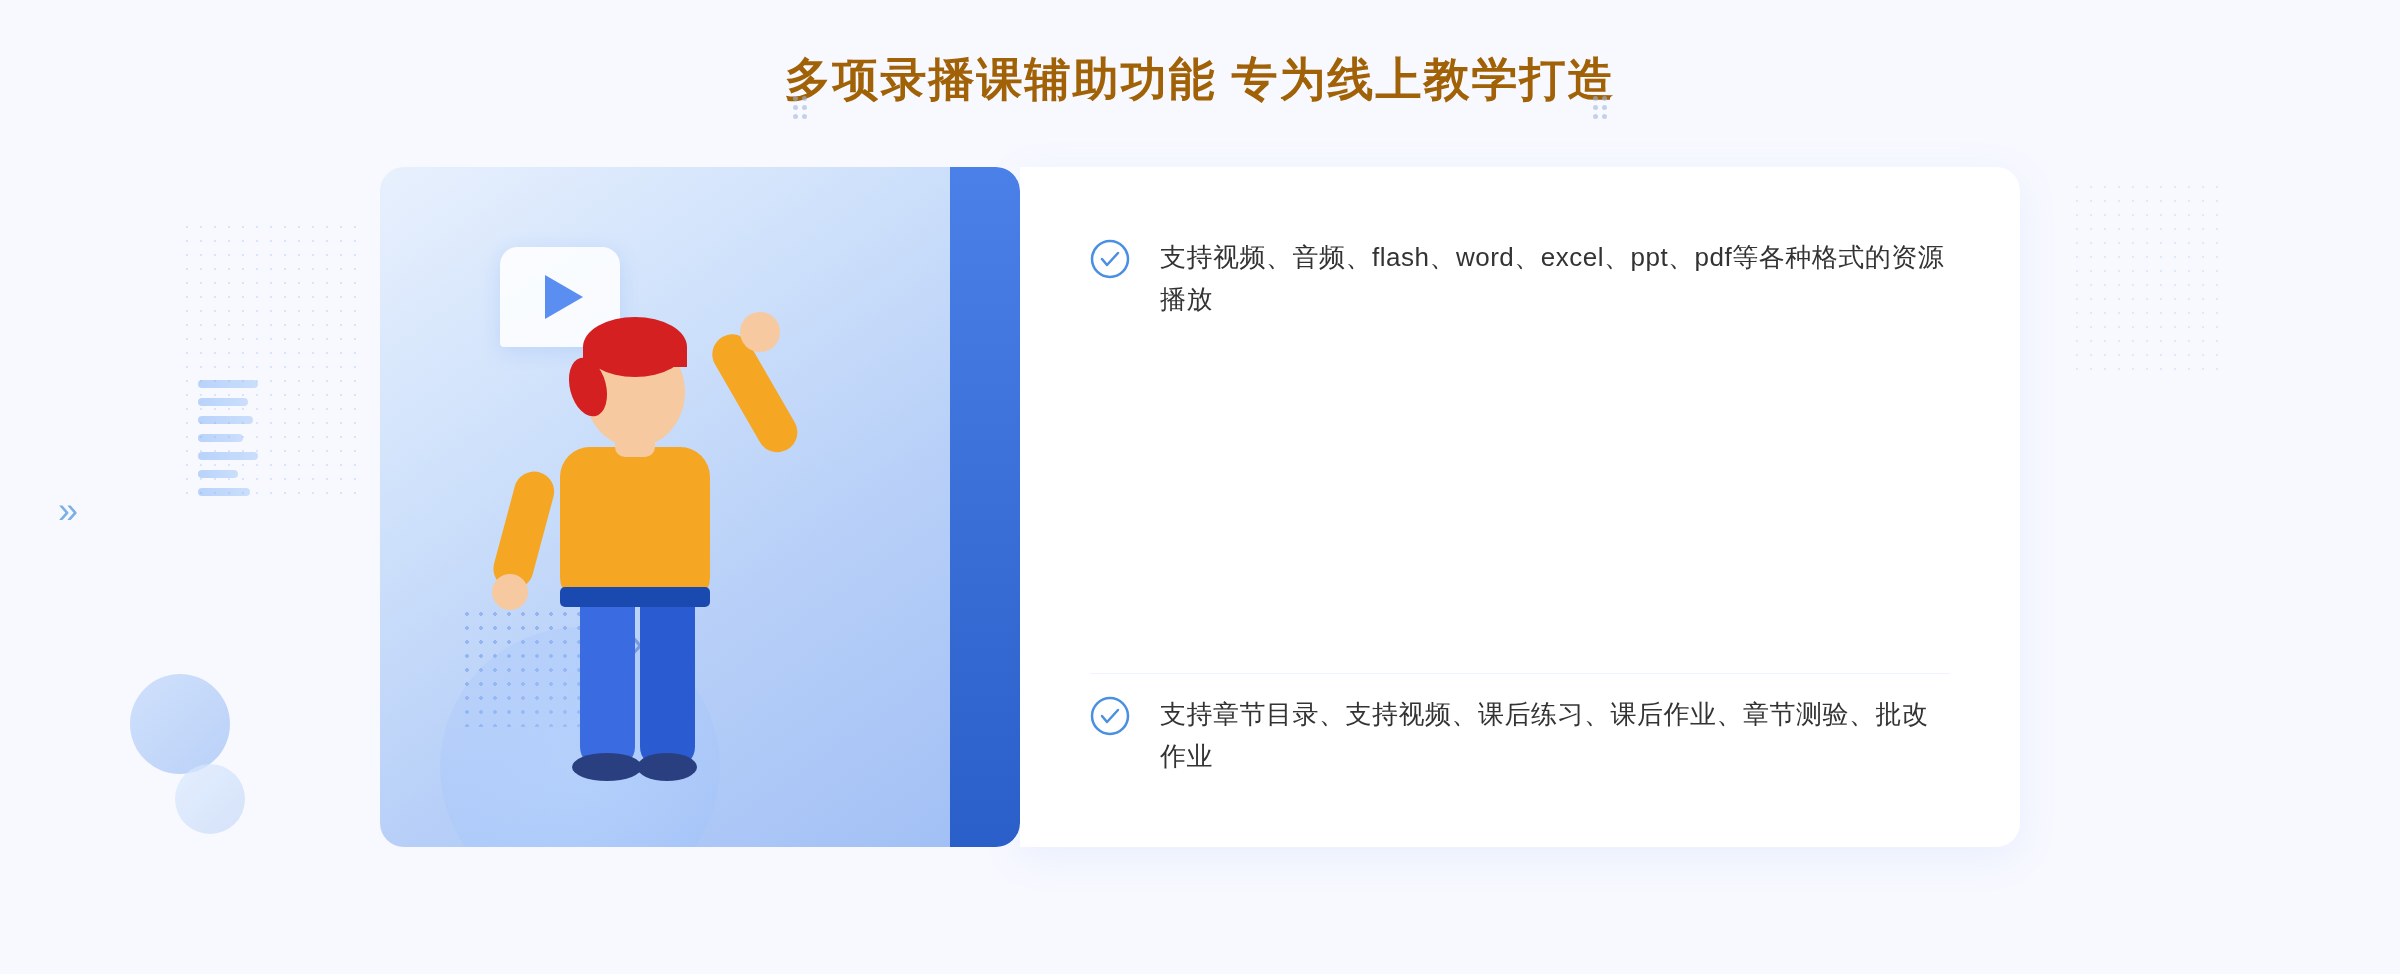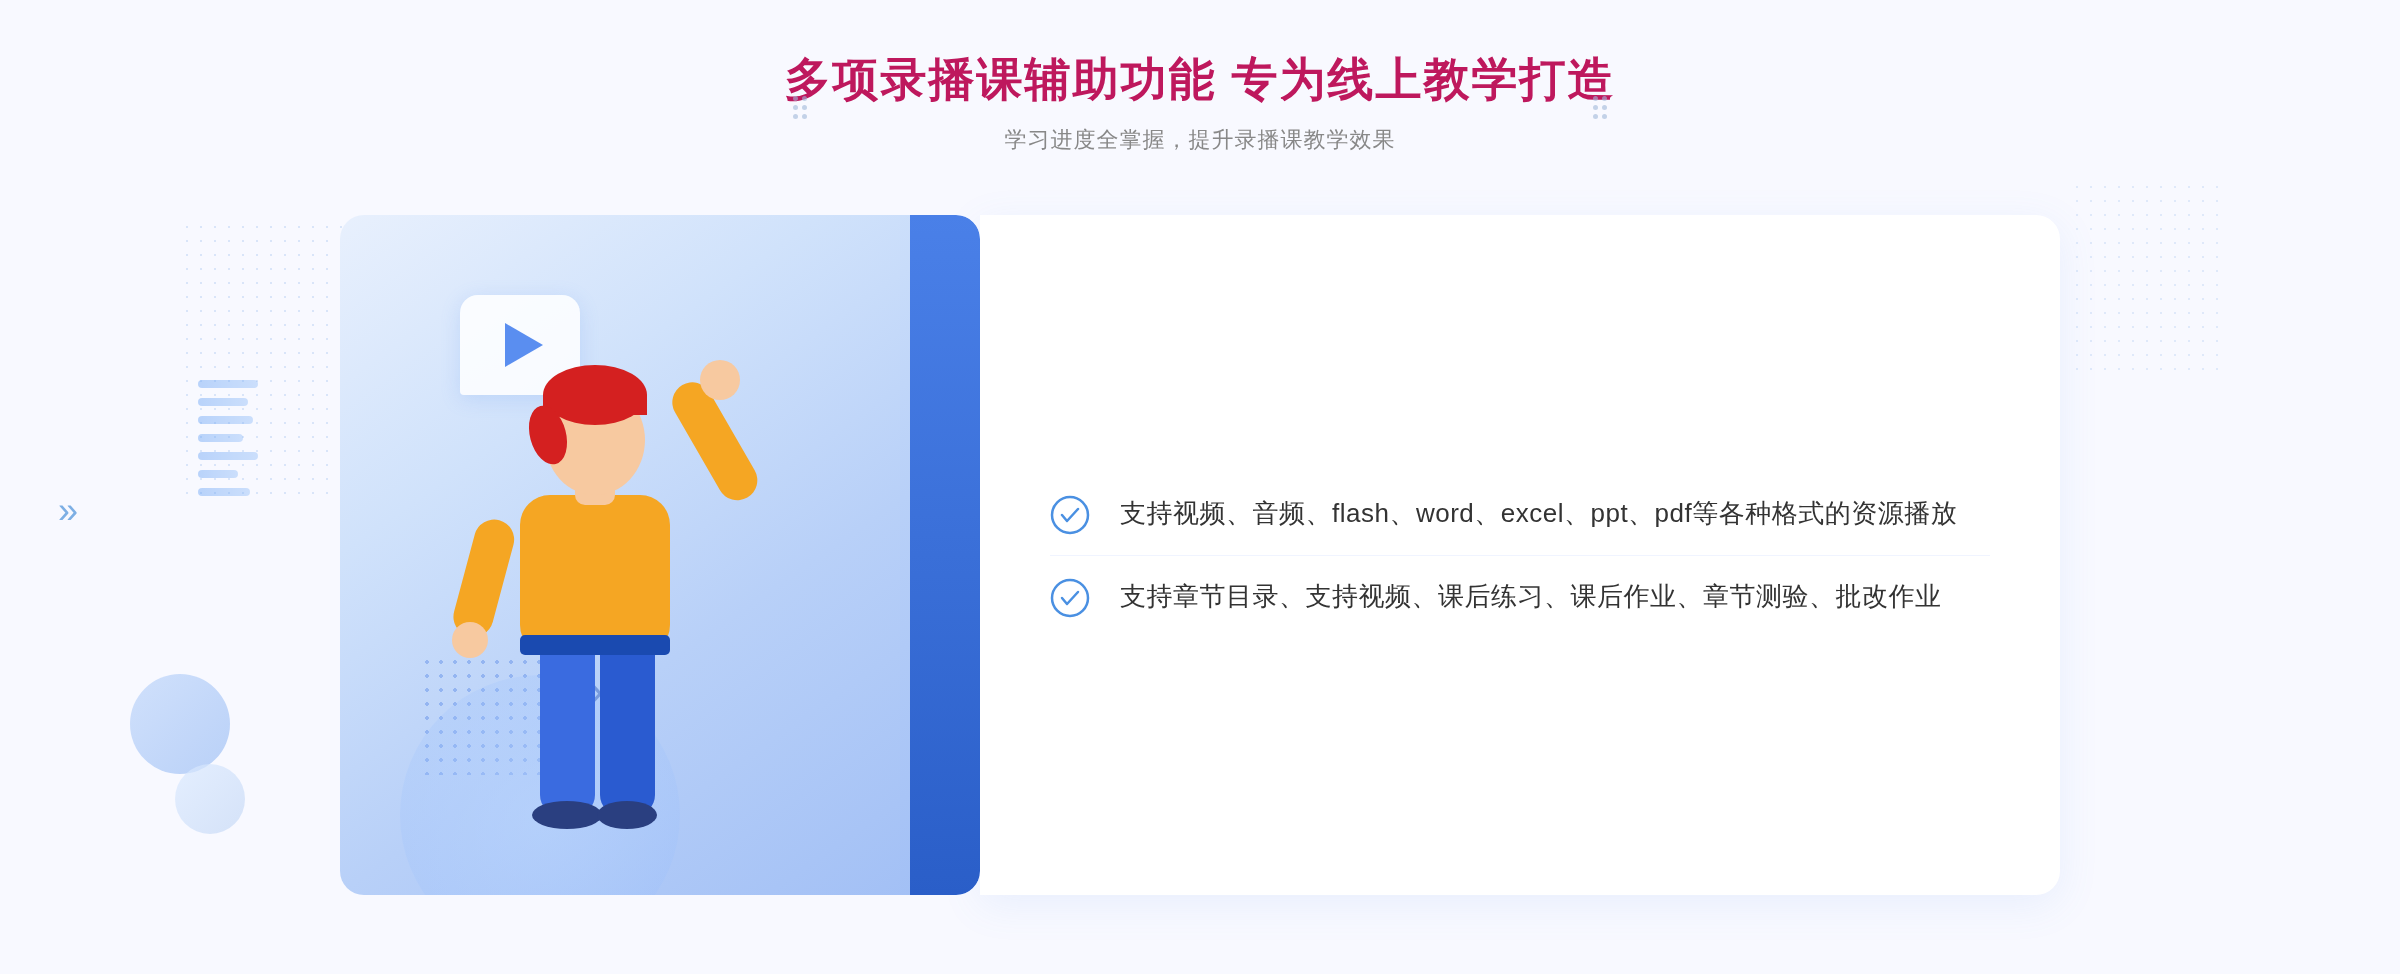--- a/index.html
+++ b/index.html
@@ -151,21 +151,21 @@
     .header-section {
       margin-top: 52px;
       text-align: center;
       position: relative;
       z-index: 2;
     }
 
     .main-title {
       font-size: 46px;
       font-weight: 700;
-      color: #be185d;
+      color: #a16207;
       letter-spacing: 2px;
       line-height: 1.2;
     }
 
     .sub-title {
       margin-top: 18px;
       font-size: 22px;
       color: #888;
       letter-spacing: 1px;
     }
@@ -262,29 +262,29 @@
     .person-figure {
       position: absolute;
       bottom: 20px;
       left: 60px;
       width: 380px;
       height: 580px;
     }
 
     
     .features-panel {
-      width: 1080px;
+      width: 1000px;
       height: 680px;
       background: #ffffff;
       border-radius: 0 24px 24px 0;
       margin-left: 0;
       padding: 50px 70px;
       display: flex;
       flex-direction: column;
-      justify-content: center;
+      justify-content: space-between;
       box-shadow: 0 10px 40px rgba(100, 150, 240, 0.1);
     }
 
     .feature-item {
       display: flex;
       align-items: flex-start;
       gap: 30px;
       padding: 20px 0;
     }
 
@@ -362,21 +362,20 @@
             <div class="dot"></div>
           </div>
         <div class="dot-row">
             <div class="dot"></div>
             <div class="dot"></div>
           </div>
       </div>
     </div>
 
     <h1 class="main-title">多项录播课辅助功能 专为线上教学打造</h1>
-    <p class="sub-title">学习进度全掌握，提升录播课教学效果</p>
   </div>
 
   <div class="content-area">
 
     <div class="illustration-card">
       <div class="illustration-bar"></div>
 
       <div class="play-bubble">
         <div class="play-triangle"></div>
       </div>

